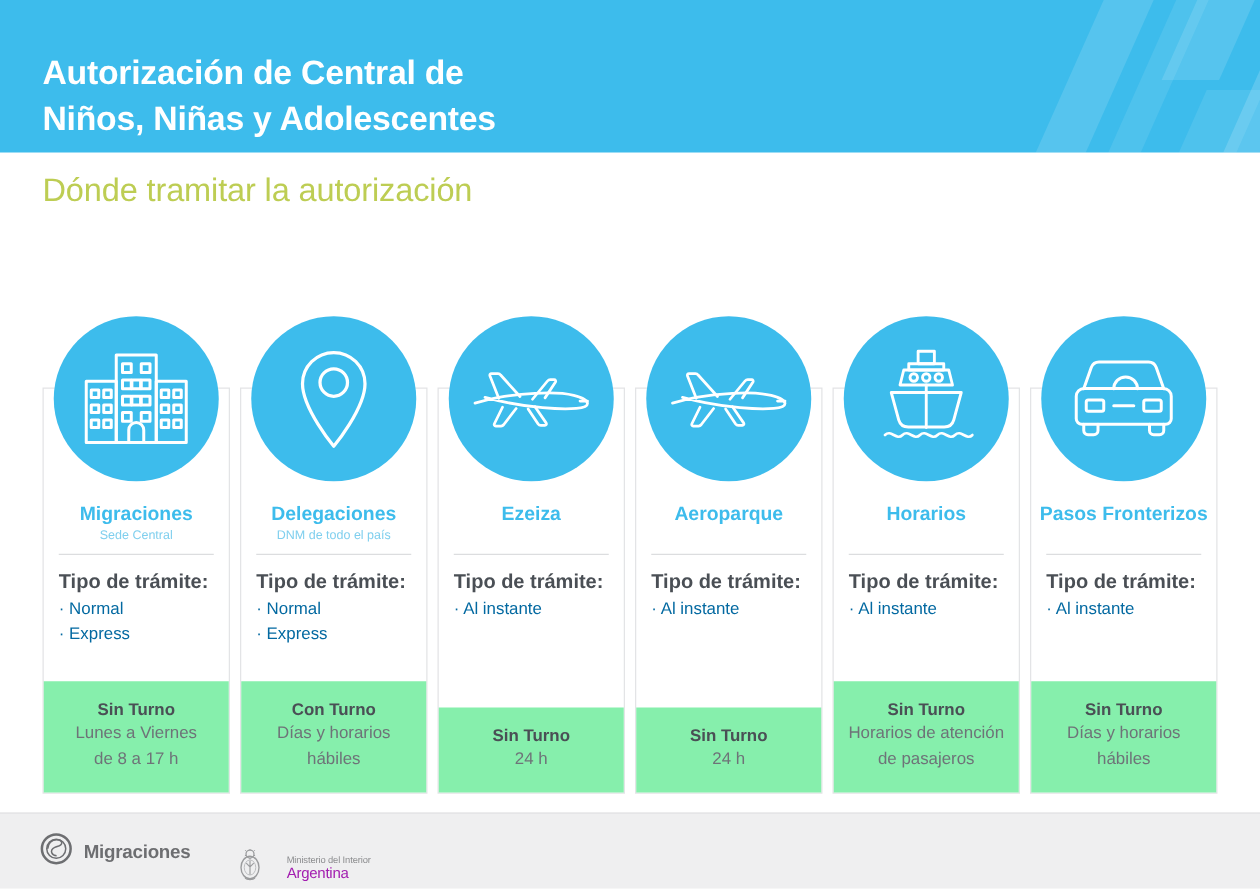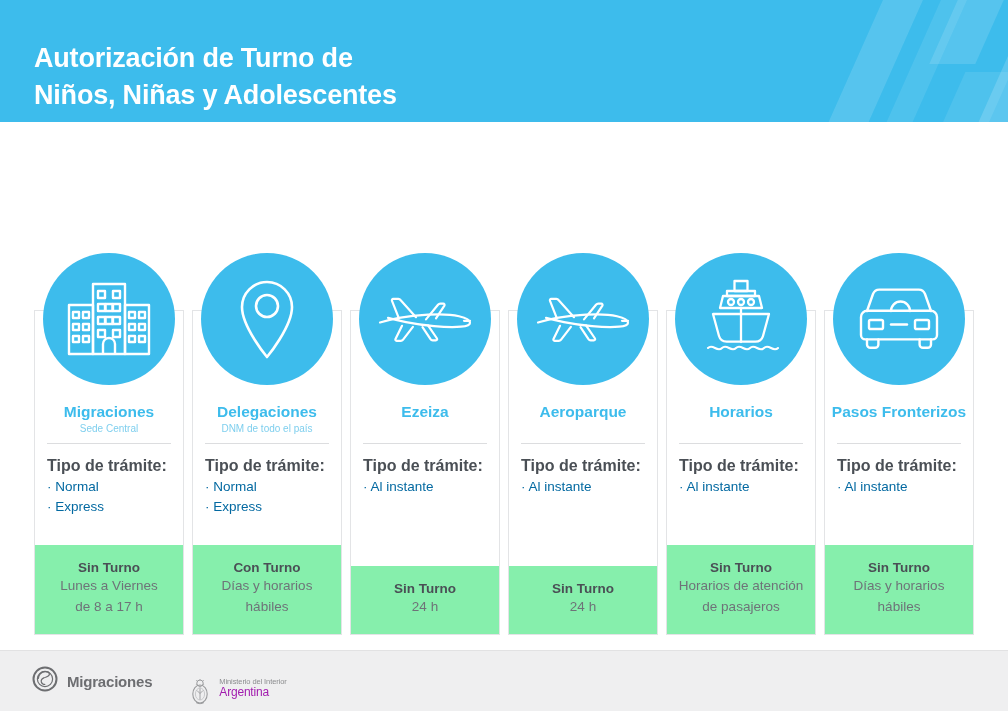--- a/index.html
+++ b/index.html
@@ -103,44 +103,45 @@
     position:absolute;left:0;bottom:0;width:1008px;height:60px;
     background:#efeff0;border-top:1px solid #e2e2e3;
   }
   .footer-inner{
     position:absolute;left:32px;top:0;height:60px;display:flex;align-items:center;gap:36px;
   }
   .brand{display:flex;align-items:center;gap:9px;}
   .brand-name{
     color:#6d6e71;font-size:15px;font-weight:bold;letter-spacing:-0.2px;
   }
-  .gov{display:flex;gap:7px;margin-top:28px;}
+  .gov{display:flex;align-items:center;gap:17px;margin-top:28px;}
   .gov-text{line-height:1.12;}
   .gov-line1{color:#8c8d8f;font-size:7.5px;letter-spacing:-0.1px;}
   .gov-line2{color:#a21caf;font-size:12px;letter-spacing:-0.2px;}
 </style>
 </head>
 <body>
 
 <div class="page">
 
   <div class="header">
     <div class="header-pattern">
       <i class="hp1"></i>
         <i class="hp2"></i>
         <i class="hp3"></i>
         <i class="hp4"></i>
         <i class="hp5"></i>
     </div>
     <div class="header-title">
-      <span>Autorización de Turno de</span>
+      <span>Autorización de Central de</span>
       <span>Niños, Niñas y Adolescentes</span>
     </div>
   </div>
 
+  <div class="subtitle">Dónde tramitar la autorización</div>
 
   <div class="cards">
       <div class="card">
         <div class="card-body">
        <div class="circle">
          <span>
               <svg width="86" height="76" viewBox="0 0 86 76" fill="none" stroke="#ffffff" stroke-width="2.4" stroke-linejoin="round">
       <rect x="27" y="3" width="32" height="70"></rect>
       <rect x="3" y="24" width="24" height="49"></rect>
       <rect x="59" y="24" width="24" height="49"></rect>

